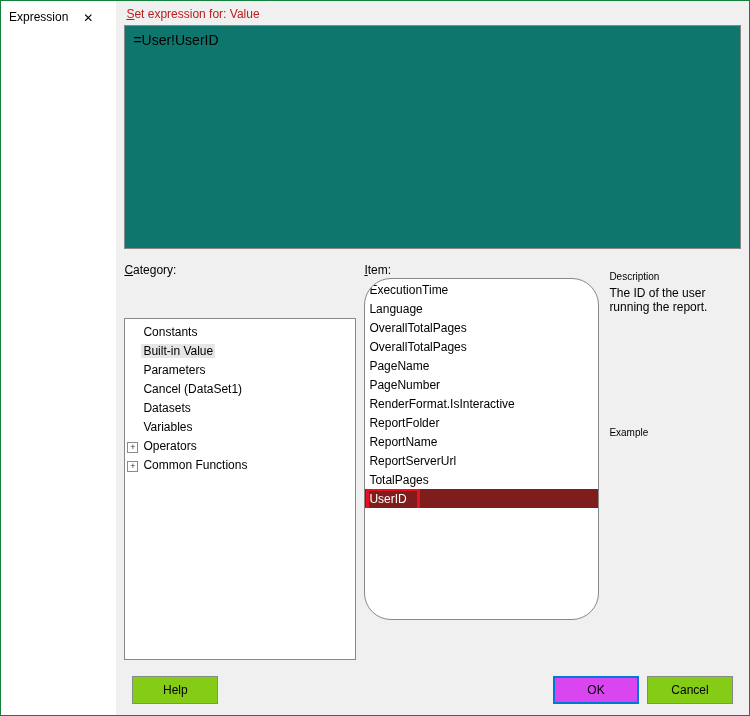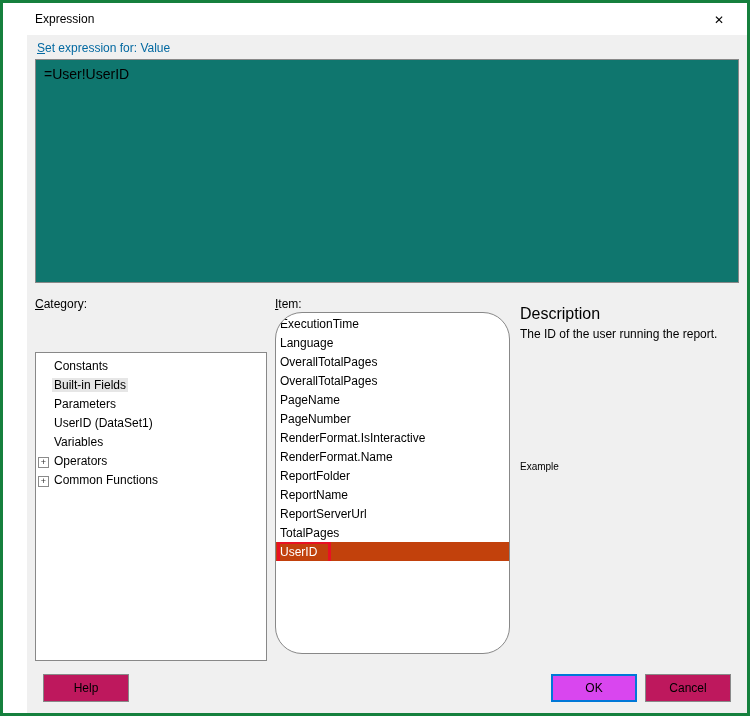--- a/index.html
+++ b/index.html
@@ -1,49 +1,49 @@
 <!DOCTYPE html>
 <html><head>
   <meta charset="utf-8">
   <style>
     * { box-sizing: border-box; font-family: "Segoe UI", Tahoma, sans-serif; font-size: 12px; }
     body { margin: 0; padding: 0; width: 750px; height: 716px; background: #fff; overflow: hidden;}
-    .window { width: 750px; height: 716px; display: flex; flex-direction: column; border: 3px solid #15803d; padding-left: 24px;}
+    .window { width: 750px; height: 716px; display: flex; flex-direction: row; border: 1px solid #15803d;}
     .titlebar { height: 32px; display: flex; align-items: center; padding: 0 8px; background: #fff;}
     .titlebar .title { flex: 1; font-size: 12px; color: #000;}
     .titlebar .close { width: 40px; text-align: center; font-size: 16px; }
     .dialog-body { flex: 1; background: #f0f0f0; padding: 4px 8px 0 8px; display: flex; flex-direction: column; gap: 2px;}
-    .set-label { font-size: 12px; color: #0369a1; padding: 2px 0 2px 2px;}
+    .set-label { font-size: 12px; color: #b91c1c; padding: 2px 0 2px 2px;}
     .underline { text-decoration: underline; }
     .expr-box { width: 100%; height: 224px; background: #0f766e; border: 1px solid #888; padding: 6px 8px; font-family: "Segoe UI", sans-serif; font-size: 14px; resize: none; outline: none;}
     .lower { flex: 1; display: flex; gap: 8px; margin-top: 12px; min-height: 0;}
     .col { display: flex; flex-direction: column; min-height: 0;}
     .col.cat { width: 232px; gap: 40px; }
     .col.item { width: 235px; }
     .col.right { flex: 1; display: flex; flex-direction: column; gap: 6px;}
     .col-label { font-size: 12px; padding-bottom: 1px;}
     .listbox { flex: 1; background: #fff; border: 1px solid #888; overflow-y: auto; min-height: 0; padding-top: 1px;}
     .col.item .listbox { max-height: 342px; border-radius: 27px; }
     .col.cat .listbox { max-height: 342px; }
     .tree-row { display: flex; align-items: flex-end; height: 19px; padding-left: 2px; cursor: default; user-select: none;}
     .tree-row .expander { width: 11px; height: 11px; border: 1px solid #8a8a8a; display: inline-flex; align-items: center; justify-content: center; font-size: 9px; line-height: 1; color: #333; margin-right: 3px; background:#fff;}
     .tree-row .spacer { width: 14px; display:inline-block;}
     .tree-row .label { padding: 0 2px; }
     .tree-row.selected-cat .label { background: #e6e6e6; }
     .item-row { height: 19px; padding: 0 4px; display: flex; align-items: center; cursor: default; user-select: none; white-space: nowrap; overflow: hidden;}
-    .item-row.selected { background: #c2410c; color: #fff;}
+    .item-row.selected { background: #7f1d1d; color: #fff;}
     .red-callout { position: relative; }
     .red-callout::after { content: ""; position: absolute; left: 1px; top: -1px; width: 48px; height: 21px; border: 3px solid #e81123; pointer-events: none;}
-    .desc-title { font-size: 16px; padding: 8px 2px 4px 2px;}
+    .desc-title { font-size: 10px; padding: 8px 2px 4px 2px;}
     .desc-text { font-size: 12px; padding: 0 2px;}
     .example-title { font-size: 10px; padding: 4px 2px;}
     .example-text { font-size: 12px; padding: 4px 2px 0 6px;}
     .button-row { height: 50px; display: flex; align-items: center; padding: 0 8px; gap: 8px;}
     .button-row .spacer-flex { flex: 1;}
-    .btn { min-width: 86px; height: 28px; border: 1px solid #888; background: #be185d; display: flex; align-items: center; justify-content: center; cursor: default;}
+    .btn { min-width: 86px; height: 28px; border: 1px solid #888; background: #84cc16; display: flex; align-items: center; justify-content: center; cursor: default;}
     .btn.help { min-width: 86px;}
     .btn.ok { border: 2px solid #0078d7; background: #d946ef;}
     .right-inner { height: 100%; display:flex; flex-direction: column;}
     .desc-area { flex: 0 0 160px;}
     .example-area { flex: 1;}
   </style>
 </head>
 <body>
 
 <div class="window">
@@ -59,29 +59,33 @@
 
       <div class="col cat">
         <div class="col-label"><span class="underline">C</span><span>ategory:</span></div>
         <div class="listbox" id="category-list">
             <div class="tree-row">
               <span class="spacer"></span>
               <span class="label">Constants</span>
             </div>
             <div class="tree-row selected-cat">
               <span class="spacer"></span>
-              <span class="label">Built-in Fields</span>
+              <span class="label">Built-in Value</span>
             </div>
             <div class="tree-row">
               <span class="spacer"></span>
               <span class="label">Parameters</span>
             </div>
             <div class="tree-row">
               <span class="spacer"></span>
-              <span class="label">UserID (DataSet1)</span>
+              <span class="label">Cancel (DataSet1)</span>
+            </div>
+            <div class="tree-row">
+              <span class="spacer"></span>
+              <span class="label">Datasets</span>
             </div>
             <div class="tree-row">
               <span class="spacer"></span>
               <span class="label">Variables</span>
             </div>
             <div class="tree-row">
               <span class="expander">+</span>
               <span class="label">Operators</span>
             </div>
             <div class="tree-row">
@@ -94,21 +98,20 @@
       <div class="col item">
         <div class="col-label"><span class="underline">I</span><span>tem:</span></div>
         <div class="listbox" id="item-list">
             <div class="item-row">ExecutionTime</div>
             <div class="item-row">Language</div>
             <div class="item-row">OverallTotalPages</div>
             <div class="item-row">OverallTotalPages</div>
             <div class="item-row">PageName</div>
             <div class="item-row">PageNumber</div>
             <div class="item-row">RenderFormat.IsInteractive</div>
-            <div class="item-row">RenderFormat.Name</div>
             <div class="item-row">ReportFolder</div>
             <div class="item-row">ReportName</div>
             <div class="item-row">ReportServerUrl</div>
             <div class="item-row">TotalPages</div>
             <div class="item-row selected red-callout">UserID</div>
           </div>
       </div>
 
       <div class="col right">
         <div class="right-inner">

